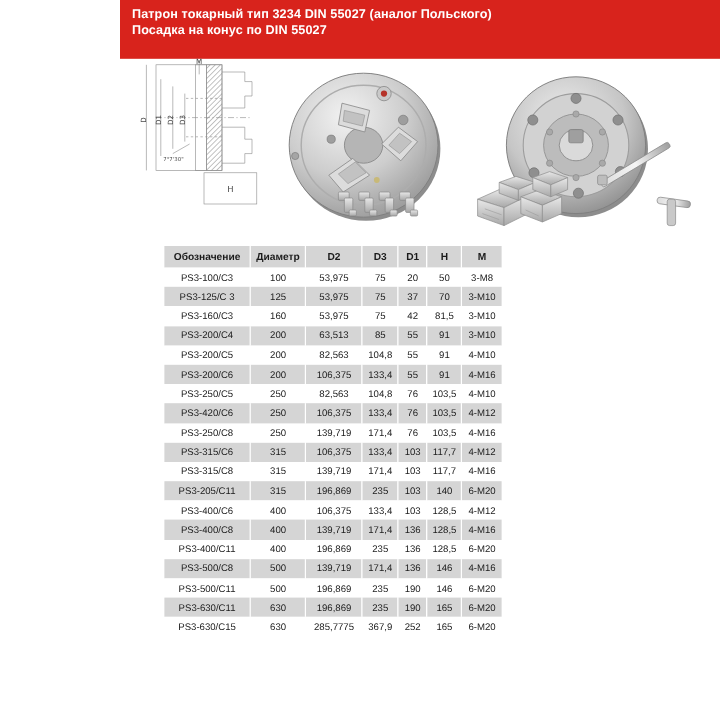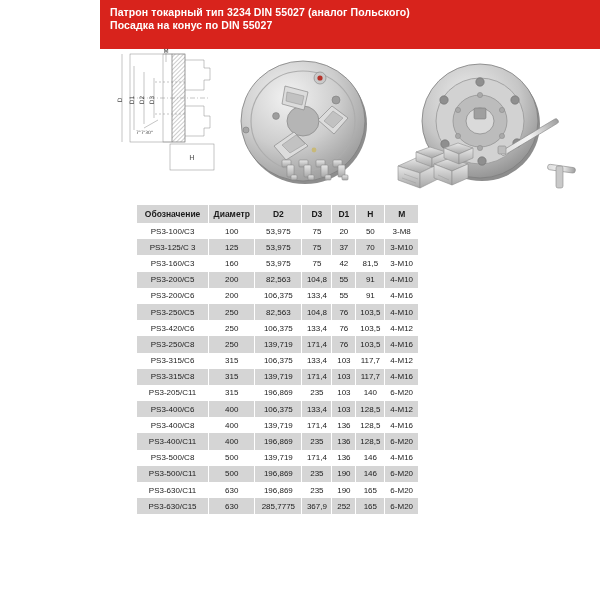--- a/index.html
+++ b/index.html
@@ -327,20 +327,29 @@
       <tr>
         <td class="c0">PS3-160/C3</td>
         <td class="c1">160</td>
         <td class="c2">53,975</td>
         <td class="c3">75</td>
         <td class="c4">42</td>
         <td class="c5">81,5</td>
         <td class="c6">3-M10</td>
       </tr>
       <tr>
+        <td class="c0">PS3-200/C4</td>
+        <td class="c1">200</td>
+        <td class="c2">63,513</td>
+        <td class="c3">85</td>
+        <td class="c4">55</td>
+        <td class="c5">91</td>
+        <td class="c6">3-M10</td>
+      </tr>
+      <tr>
         <td class="c0">PS3-200/C5</td>
         <td class="c1">200</td>
         <td class="c2">82,563</td>
         <td class="c3">104,8</td>
         <td class="c4">55</td>
         <td class="c5">91</td>
         <td class="c6">4-M10</td>
       </tr>
       <tr>
         <td class="c0">PS3-200/C6</td>

